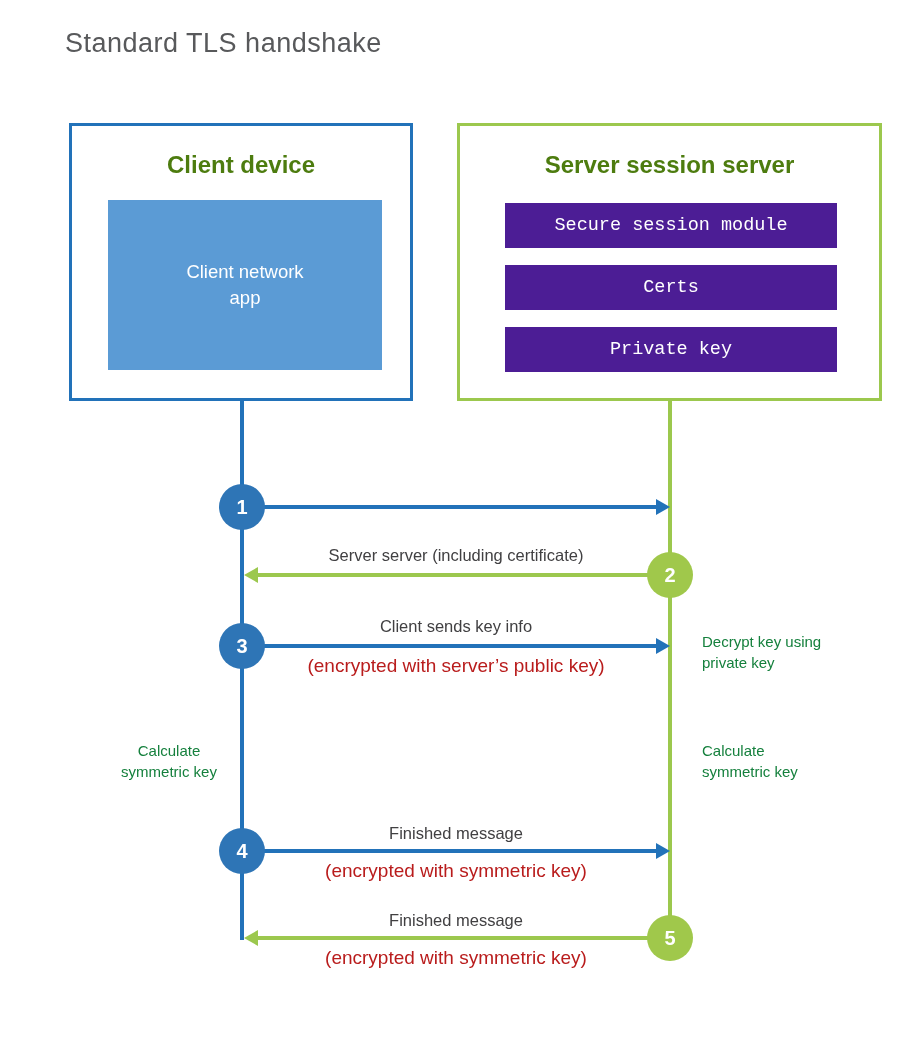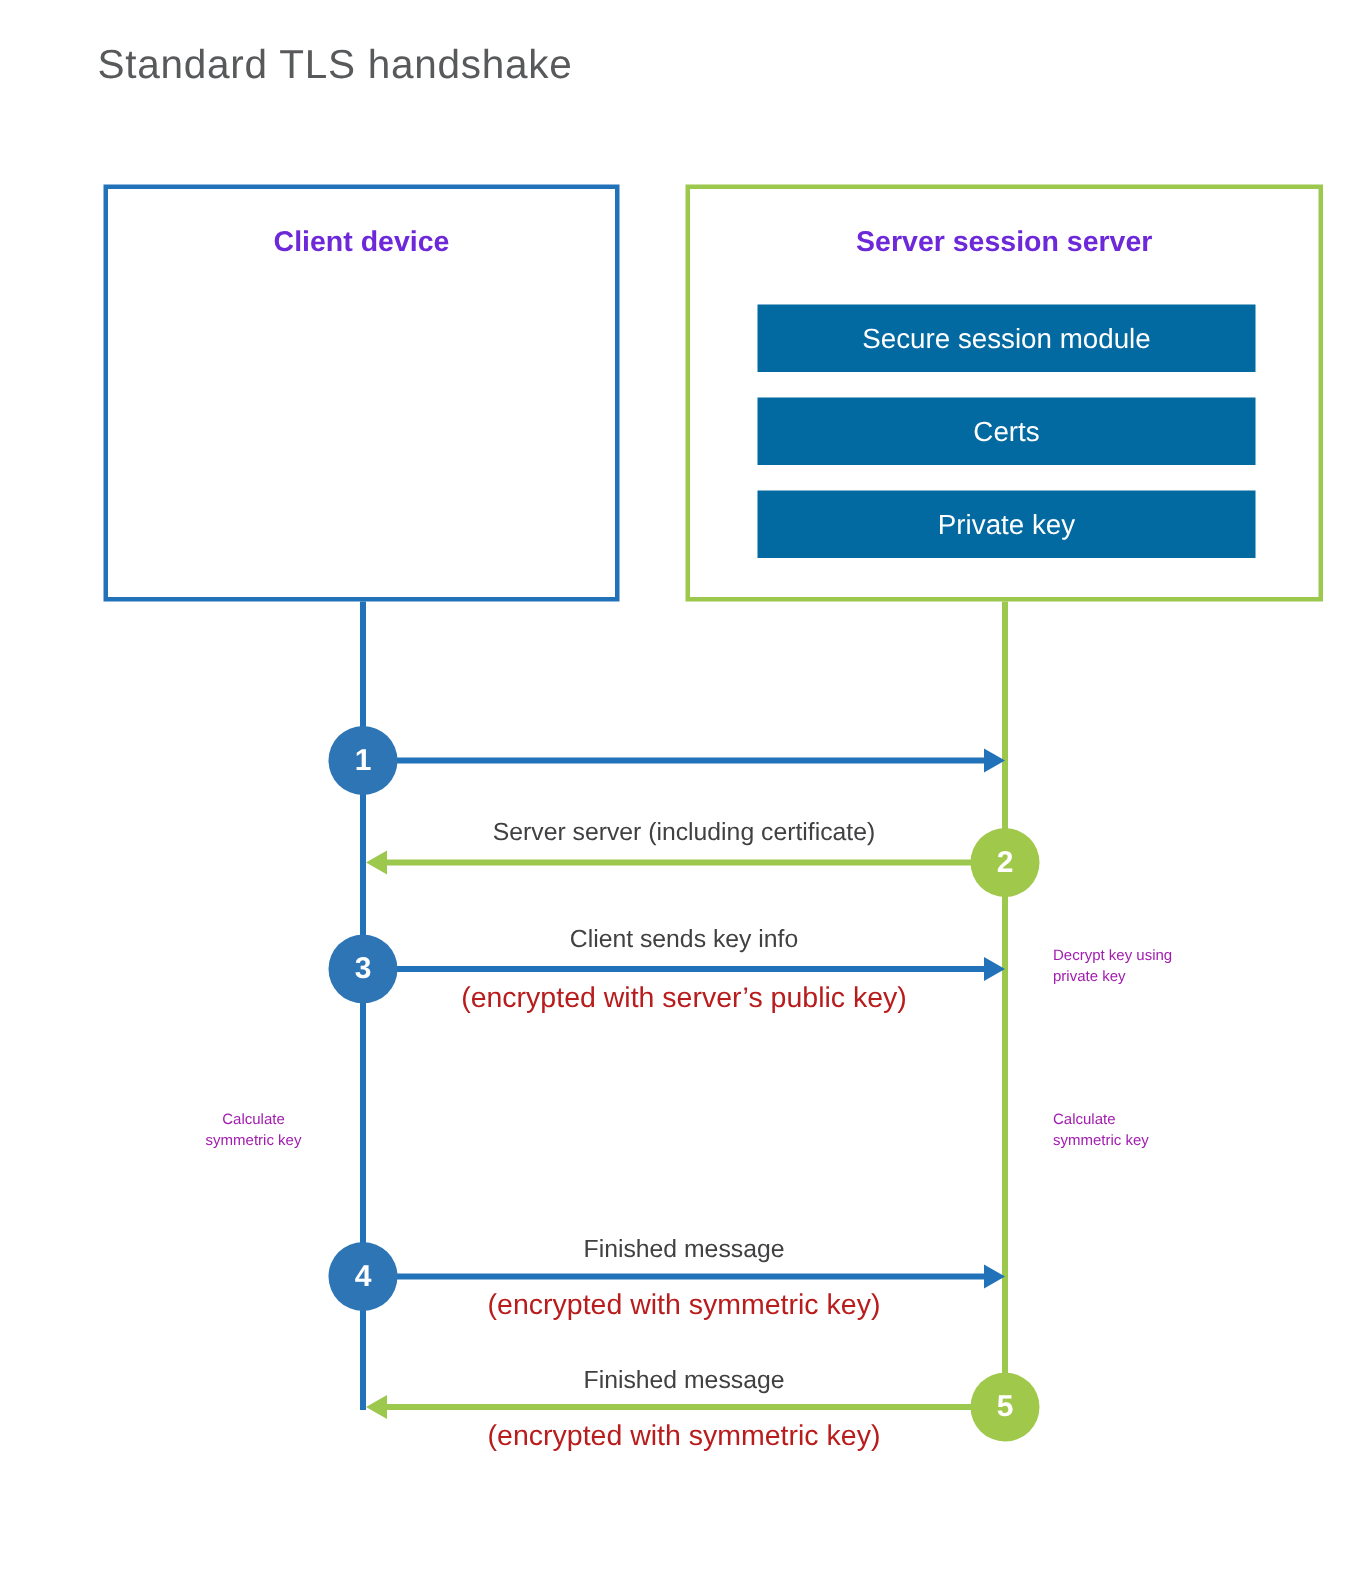--- a/index.html
+++ b/index.html
@@ -3,52 +3,54 @@
 <meta charset="utf-8">
 <style>
   html,body{margin:0;padding:0;background:#ffffff;}
   body{font-family:"Liberation Sans", sans-serif;}
   .canvas{position:relative;width:900px;height:1058px;background:#ffffff;overflow:hidden;margin-left:27px;}
   .abs{position:absolute;}
   .diagram-title{font-size:27px;color:#58595b;font-weight:400;letter-spacing:0.5px;}
   .entity-box{box-sizing:border-box;border:3px solid;}
   .entity-box.blue{border-color:#2272b9;}
   .entity-box.green{border-color:#9cc84e;}
-  .entity-title{font-size:19px;font-weight:700;color:#6d28d9;text-align:center;width:100%;}
+  .entity-title{font-size:24px;font-weight:700;color:#4d7c0f;text-align:center;width:100%;}
   .fill-rect{display:flex;align-items:center;justify-content:center;color:#ffffff;
              font-size:18.5px;text-align:center;white-space:pre-line;line-height:1.4;}
   .fill-rect.blue{background:#5b9bd5;}
-  .fill-rect.green{background:#0369a1;}
+  .fill-rect.green{background:#4c1d95;font-family:Liberation Mono, monospace;}
   .lifeline{width:4px;}
   .lifeline.blue{background:#2272b9;}
   .lifeline.green{background:#9cc84e;}
   .h-line{height:4px;}
   .h-line.blue{background:#2272b9;}
   .h-line.green{background:#9cc84e;}
   .arrow-head{width:0;height:0;border-top:8px solid transparent;border-bottom:8px solid transparent;}
   .arrow-head.right.blue{border-left:14px solid #2272b9;}
   .arrow-head.left.green{border-right:14px solid #9cc84e;}
   .step-circle{width:46px;height:46px;border-radius:50%;display:flex;align-items:center;
                justify-content:center;color:#ffffff;font-size:20px;font-weight:700;}
   .step-circle.blue{background:#2e75b6;}
   .step-circle.green{background:#a0c84b;}
   .msg-label{width:428px;text-align:center;font-size:16.5px;color:#414042;}
   .msg-sub{width:428px;text-align:center;font-size:19px;color:#b91c1c;}
-  .side-note{font-size:10px;color:#a21caf;line-height:1.4;white-space:pre-line;}
+  .side-note{font-size:15px;color:#15803d;line-height:1.4;white-space:pre-line;}
   .side-note.center{text-align:center;}
 </style>
 </head>
 <body>
 
 <div class="canvas">
 
   <div class="abs diagram-title" style="left:38px;top:28px;">Standard TLS handshake</div>
 
   <div class="abs entity-box blue" style="left:42px;top:123px;width:344px;height:278px;">
     <div class="abs entity-title" style="top:25px;left:0;">Client device</div>
+    <div class="abs fill-rect blue" style="left:36px;top:74px;width:274px;height:170px;">Client network
+app</div>
   </div>
 
   <div class="abs entity-box green" style="left:430px;top:123px;width:425px;height:278px;">
     <div class="abs entity-title" style="top:25px;left:0;">Server session server</div>
     <div class="abs fill-rect green" style="left:45px;top:77px;width:332px;height:45px;">Secure session module</div>
     <div class="abs fill-rect green" style="left:45px;top:139px;width:332px;height:45px;">Certs</div>
     <div class="abs fill-rect green" style="left:45px;top:201px;width:332px;height:45px;">Private key</div>
   </div>
 
   <div class="abs lifeline blue" style="left:213px;top:401px;height:539px;"></div>

